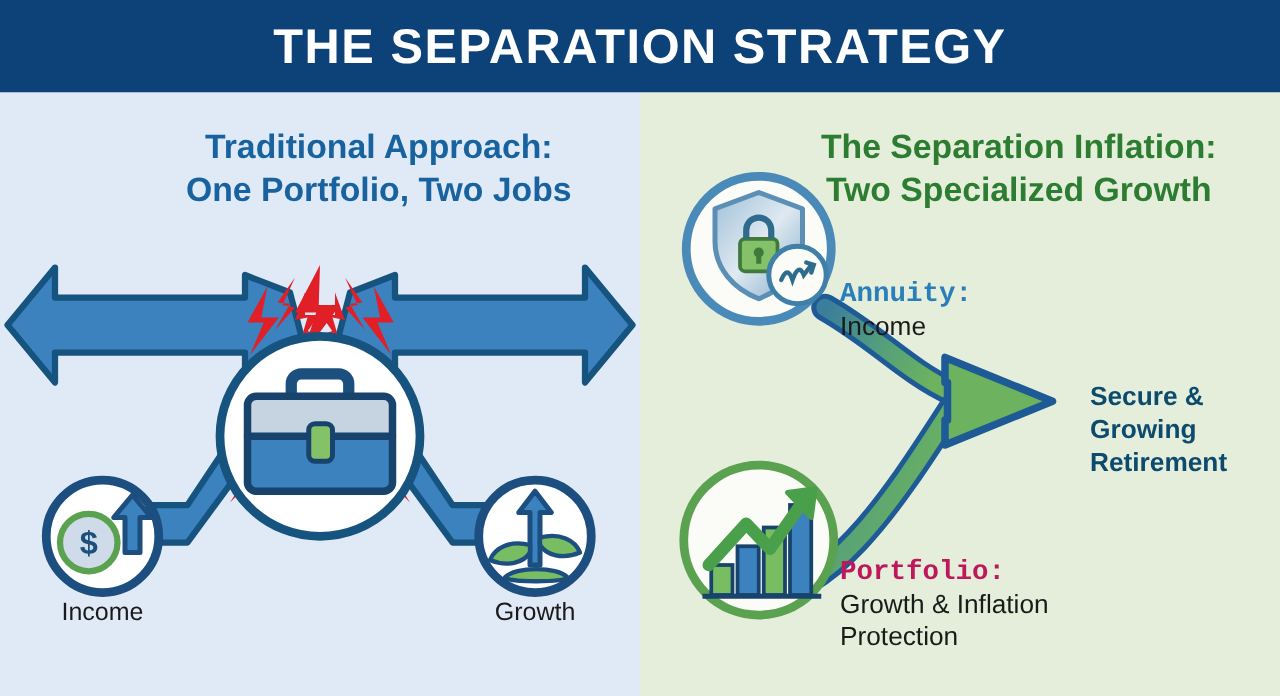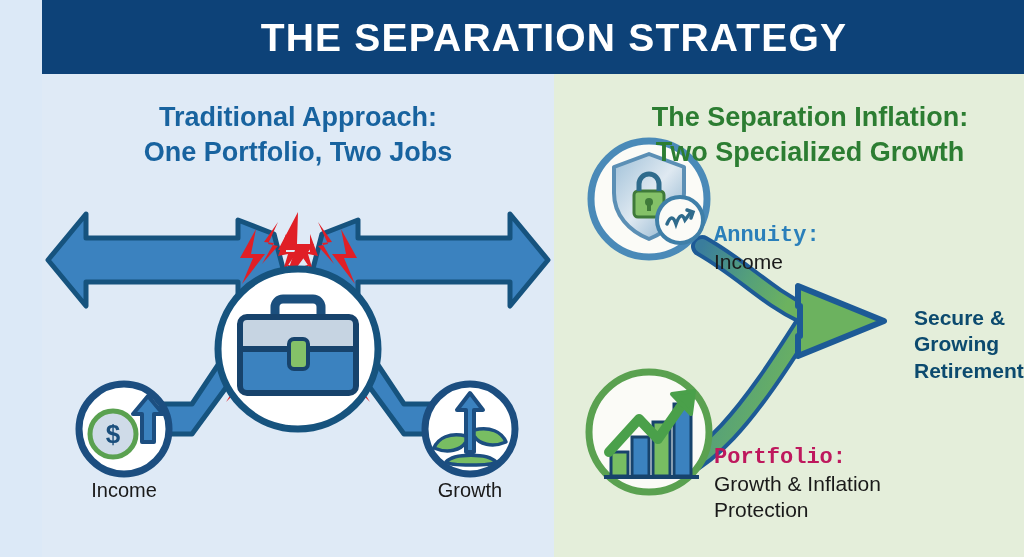--- a/index.html
+++ b/index.html
@@ -2,21 +2,21 @@
 <html><head>
 <meta charset="utf-8">
 <style>
   html,body{margin:0;padding:0;}
   body{
     width:1024px;height:557px;
     font-family:"Liberation Sans",sans-serif;
     background:#dce9f7;
     overflow:hidden;
   }
-  #root{position:relative;width:856px;height:557px;margin-left:42px;}
+  #root{position:relative;width:856px;height:557px;}
 
   
   .header{
     position:absolute;left:0;top:0;width:1024px;height:74px;
     background:#0d4278;
     display:flex;align-items:center;justify-content:center;
   }
   .header-title{
     color:#ffffff;
     font-size:39px;
@@ -35,20 +35,21 @@
   .panel-right{
     position:absolute;left:512px;top:74px;width:512px;height:483px;
     background:#e4eeda;
   }
 
   .panel-heading{
     position:absolute;top:26px;left:0;width:100%;
     text-align:center;
     font-size:27px;font-weight:bold;line-height:1.28;
     font-family:"Liberation Sans",sans-serif;
+    padding-left:47px;
   }
   .panel-heading.blue{color:#18639f;}
   .panel-heading.green{color:#2c7d32;}
 
   
   .scene-left{position:absolute;left:0;top:74px;width:512px;height:483px;}
   .label-income,.label-growth{
     position:absolute;
     font-size:20px;color:#1a1a1a;
     font-family:"Liberation Sans",sans-serif;

